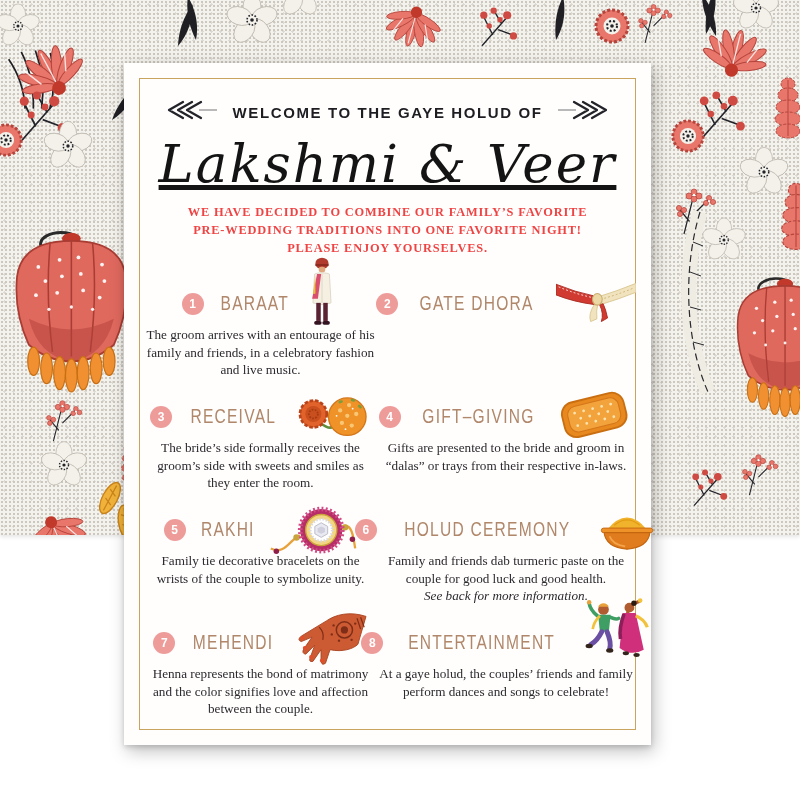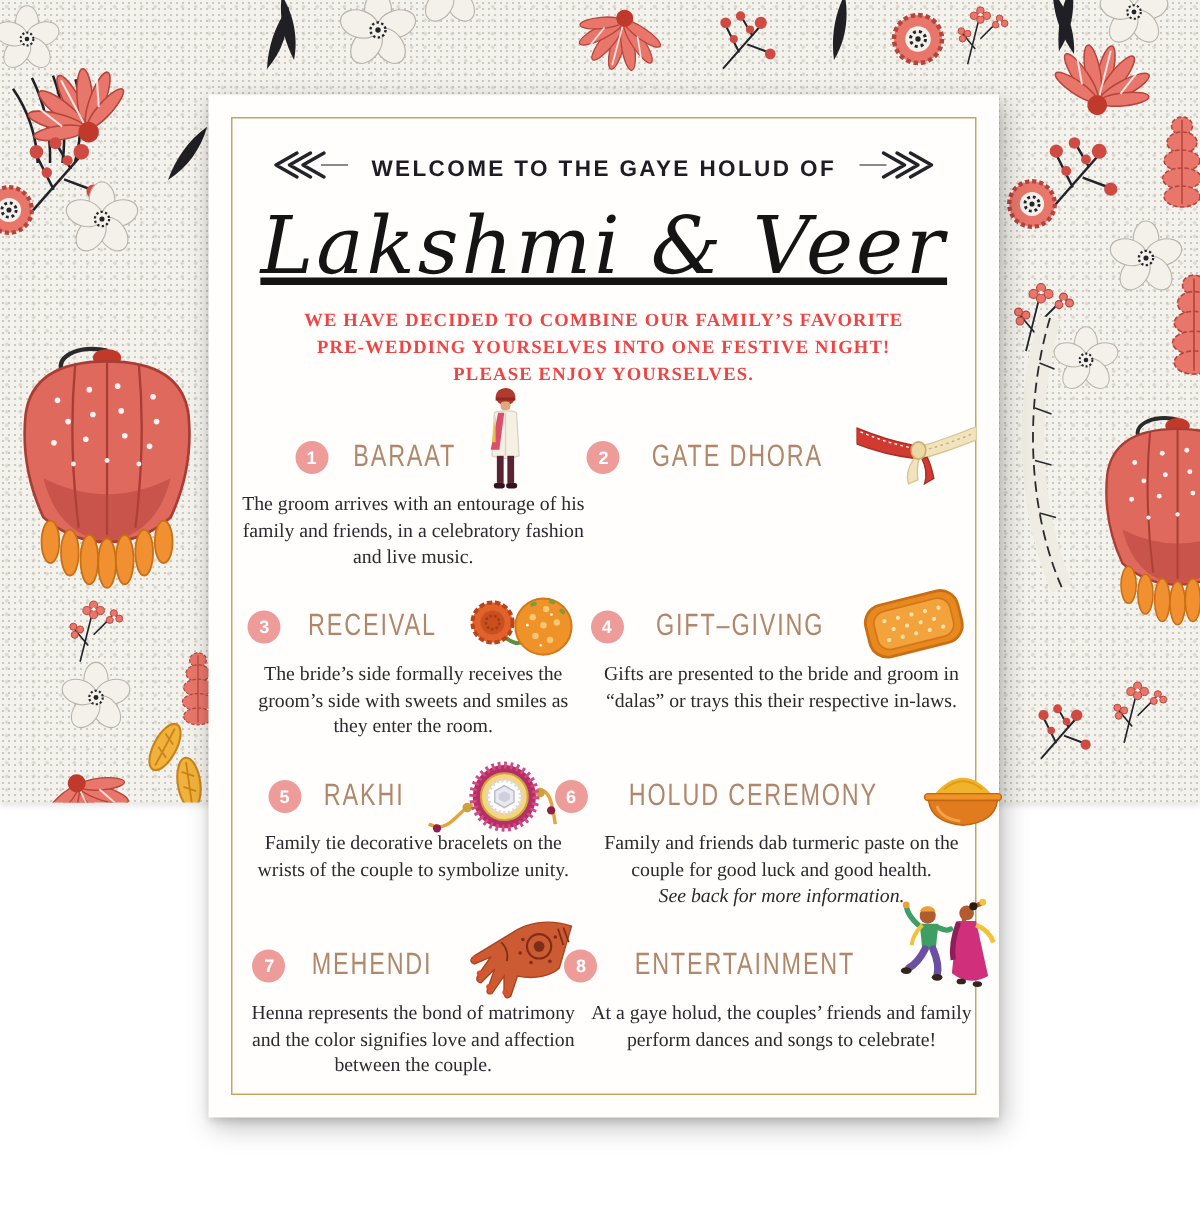--- a/index.html
+++ b/index.html
@@ -14,21 +14,21 @@
     background-image: radial-gradient(#ccc8bf 0.8px, transparent 1px),
                       radial-gradient(#dedad2 1px, transparent 1.2px);
     background-size: 4px 4px, 9px 9px;
     box-shadow: 0 2px 4px rgba(0,0,0,.10);
     overflow:hidden;
   }
   .bg-pattern svg { position:absolute; left:0; top:0; }
 
   
   .card {
-    position:absolute; left:139px; top:63px; width:527px; height:682px;
+    position:absolute; left:124px; top:63px; width:527px; height:682px;
     background:#fffefd;
     box-shadow: 3px 6px 16px rgba(0,0,0,.25), 0 2px 5px rgba(0,0,0,.15);
   }
   .gold-border {
     position:absolute; left:15px; top:15px; right:15px; bottom:15px;
     border:1.5px solid #c9a45f; pointer-events:none;
   }
   .card-inner { position:absolute; left:18px; top:18px; right:18px; bottom:18px; }
 
   .welcome-row { display:flex; align-items:center; justify-content:center;
@@ -250,21 +250,21 @@
               </g>
             </g>
           </svg>
         </span>
       </div>
 
       <div class="names">Lakshmi &amp; Veer</div>
 
       <div class="intro">
         <span>WE HAVE DECIDED TO COMBINE OUR FAMILY’S FAVORITE</span>
-        <span>PRE-WEDDING  YOURSELVES INTO ONE FESTIVE NIGHT!</span>
+        <span>PRE-WEDDING  TRADITIONS INTO ONE FAVORITE NIGHT!</span>
         <span>PLEASE ENJOY YOURSELVES.</span>
       </div>
 
       <div class="sections">
 
         <div class="section">
           <div class="sec-head">
             <span class="num">1</span>
             <span class="sec-title">BARAAT</span>
             <span class="sec-icon" style="margin-top:-22px">
@@ -361,21 +361,21 @@
                     <circle cx="22" cy="36" r="1.5"></circle>
                       <circle cx="32" cy="36" r="1.5"></circle>
                       <circle cx="42" cy="36" r="1.5"></circle>
                       <circle cx="52" cy="36" r="1.5"></circle>
                       <circle cx="62" cy="36" r="1.5"></circle>
                   </g>
                 </g>
               </svg>
             </span>
           </div>
-          <p class="sec-body w-right">Gifts are presented to the bride and groom in “dalas” or trays this their respective in-laws.</p>
+          <p class="sec-body w-right">Gifts are presented to the bride and groom in “dalas” or trays from their respective in-laws.</p>
         </div>
 
         <div class="section">
           <div class="sec-head">
             <span class="num">5</span>
             <span class="sec-title">RAKHI</span>
             <span class="sec-icon" style="margin-top:2px">
               <svg width="88" height="58" viewBox="0 0 96 62">
                 <path d="M2,50 C18,58 24,38 34,36" fill="none" stroke="#e8a23c" stroke-width="2.5"></path>
                 <path d="M80,26 C90,22 92,36 94,50" fill="none" stroke="#e8a23c" stroke-width="2.5"></path>

